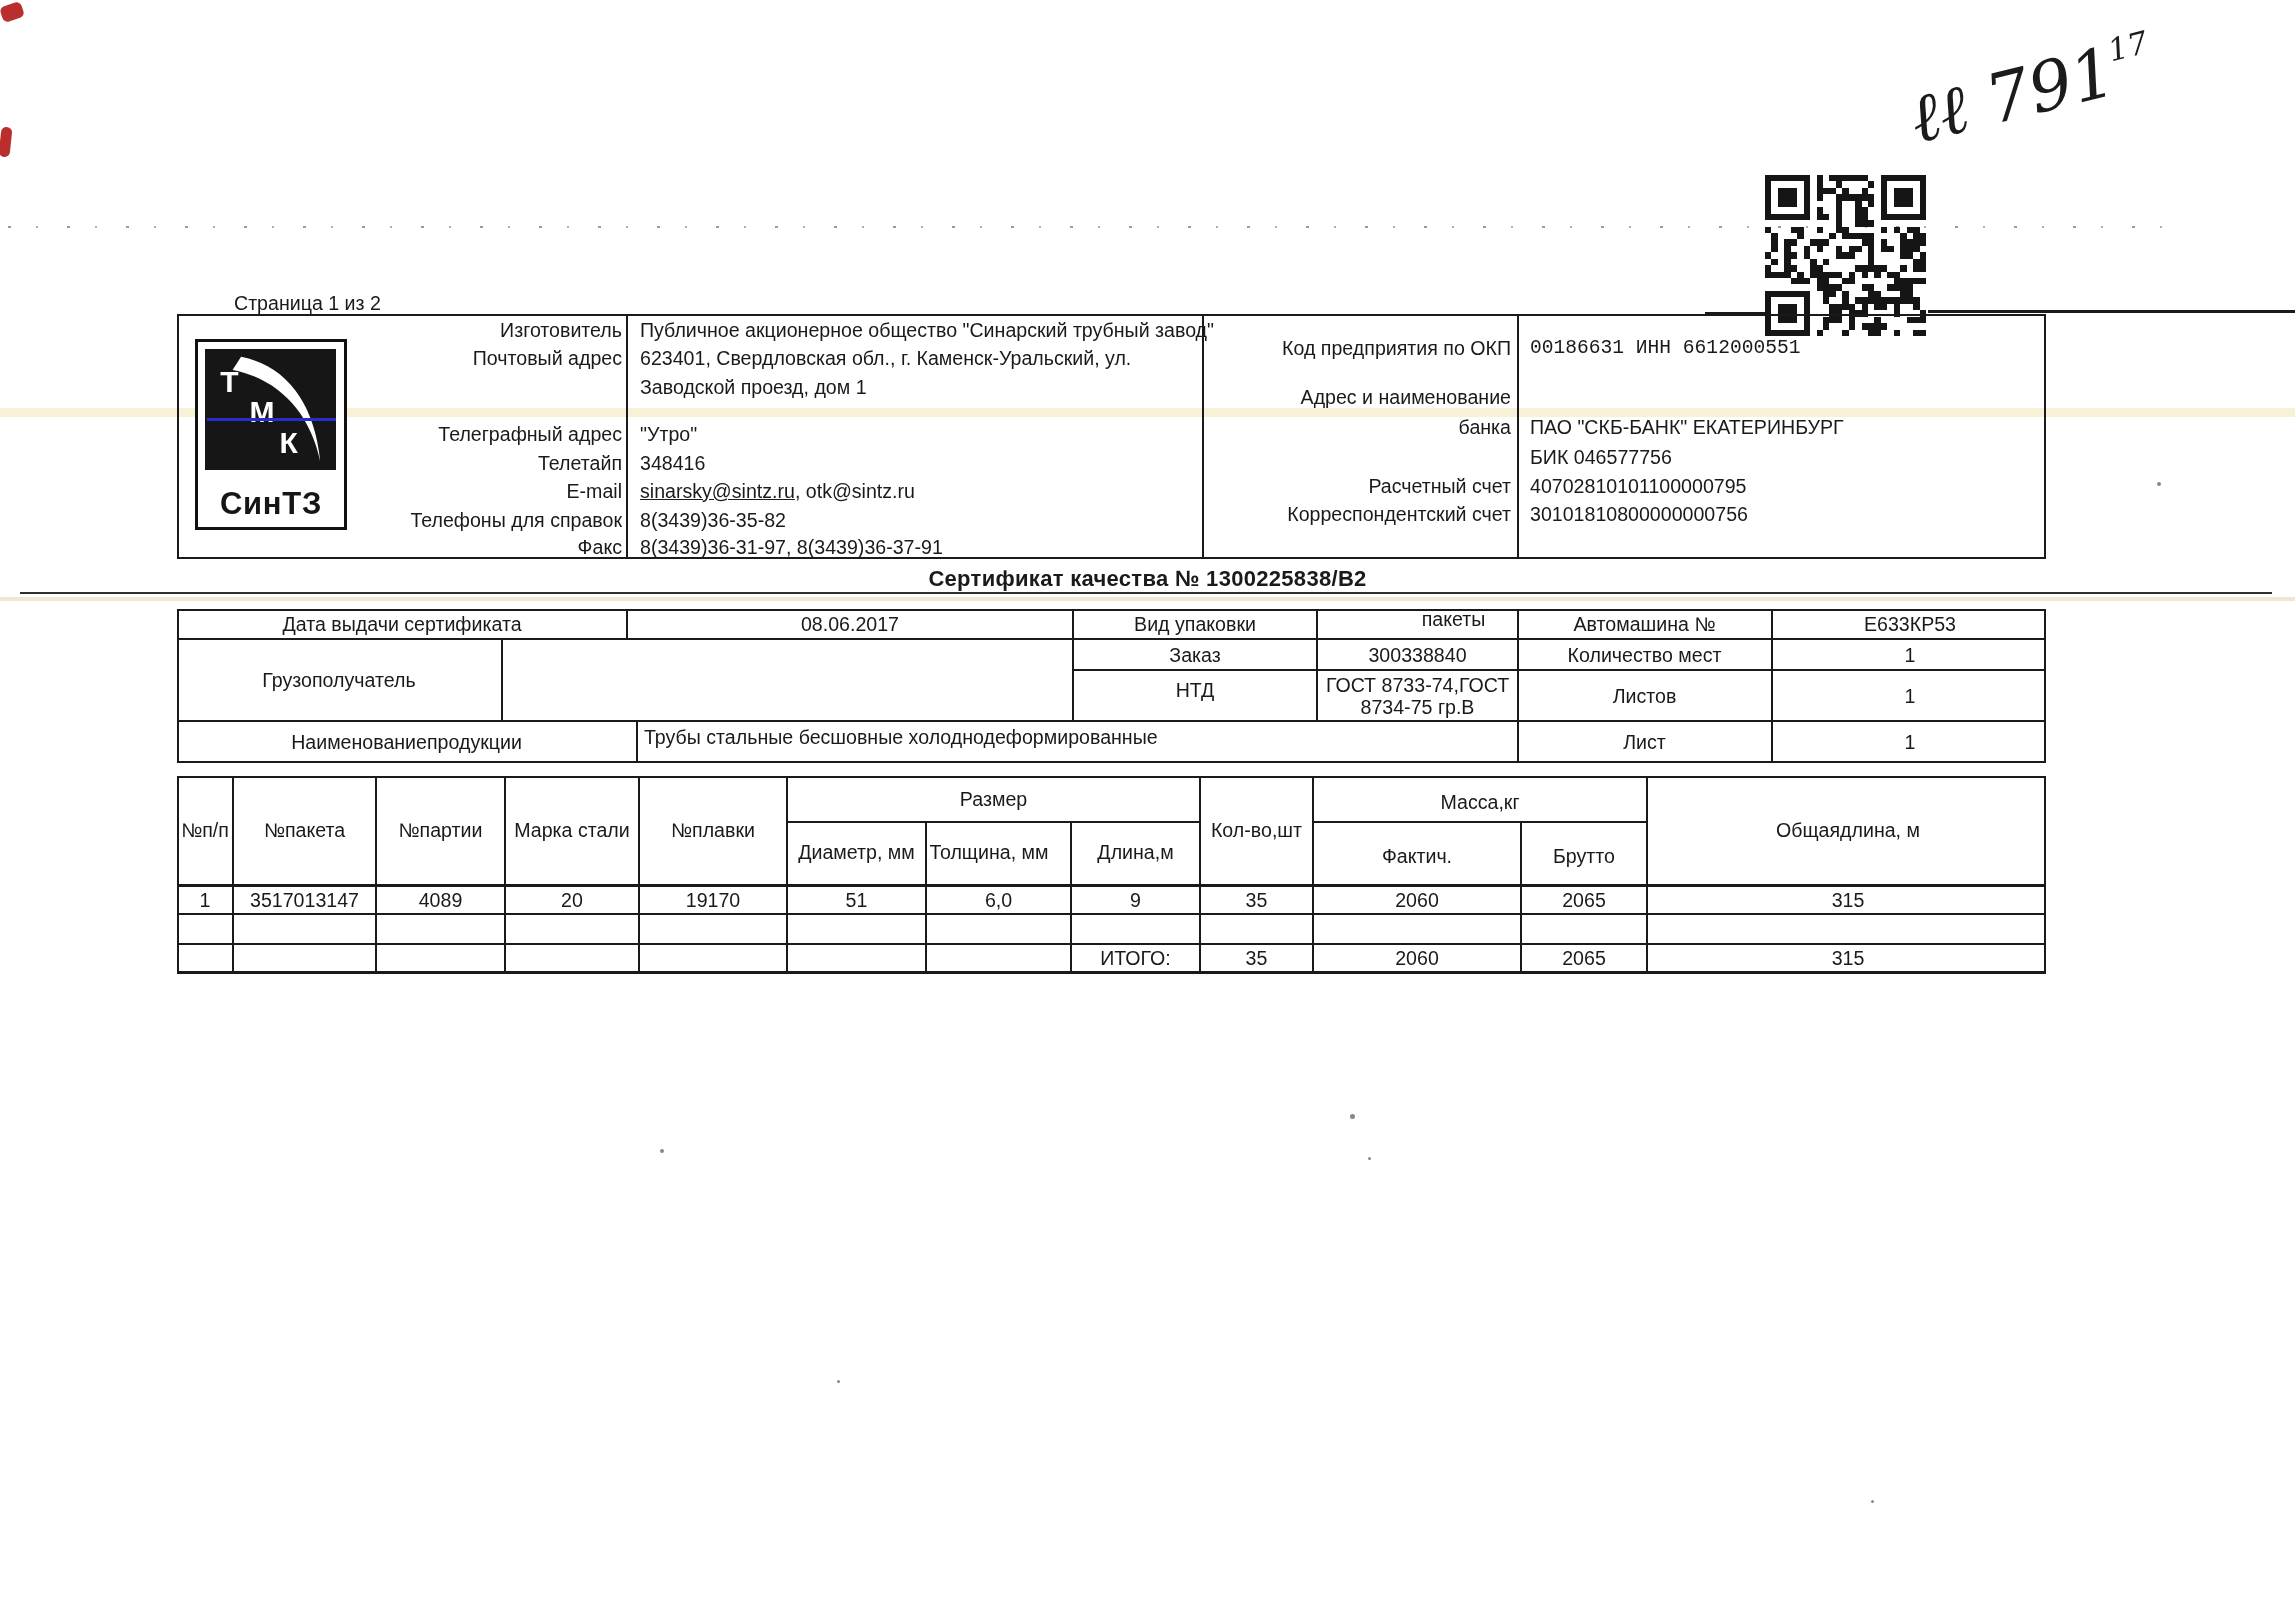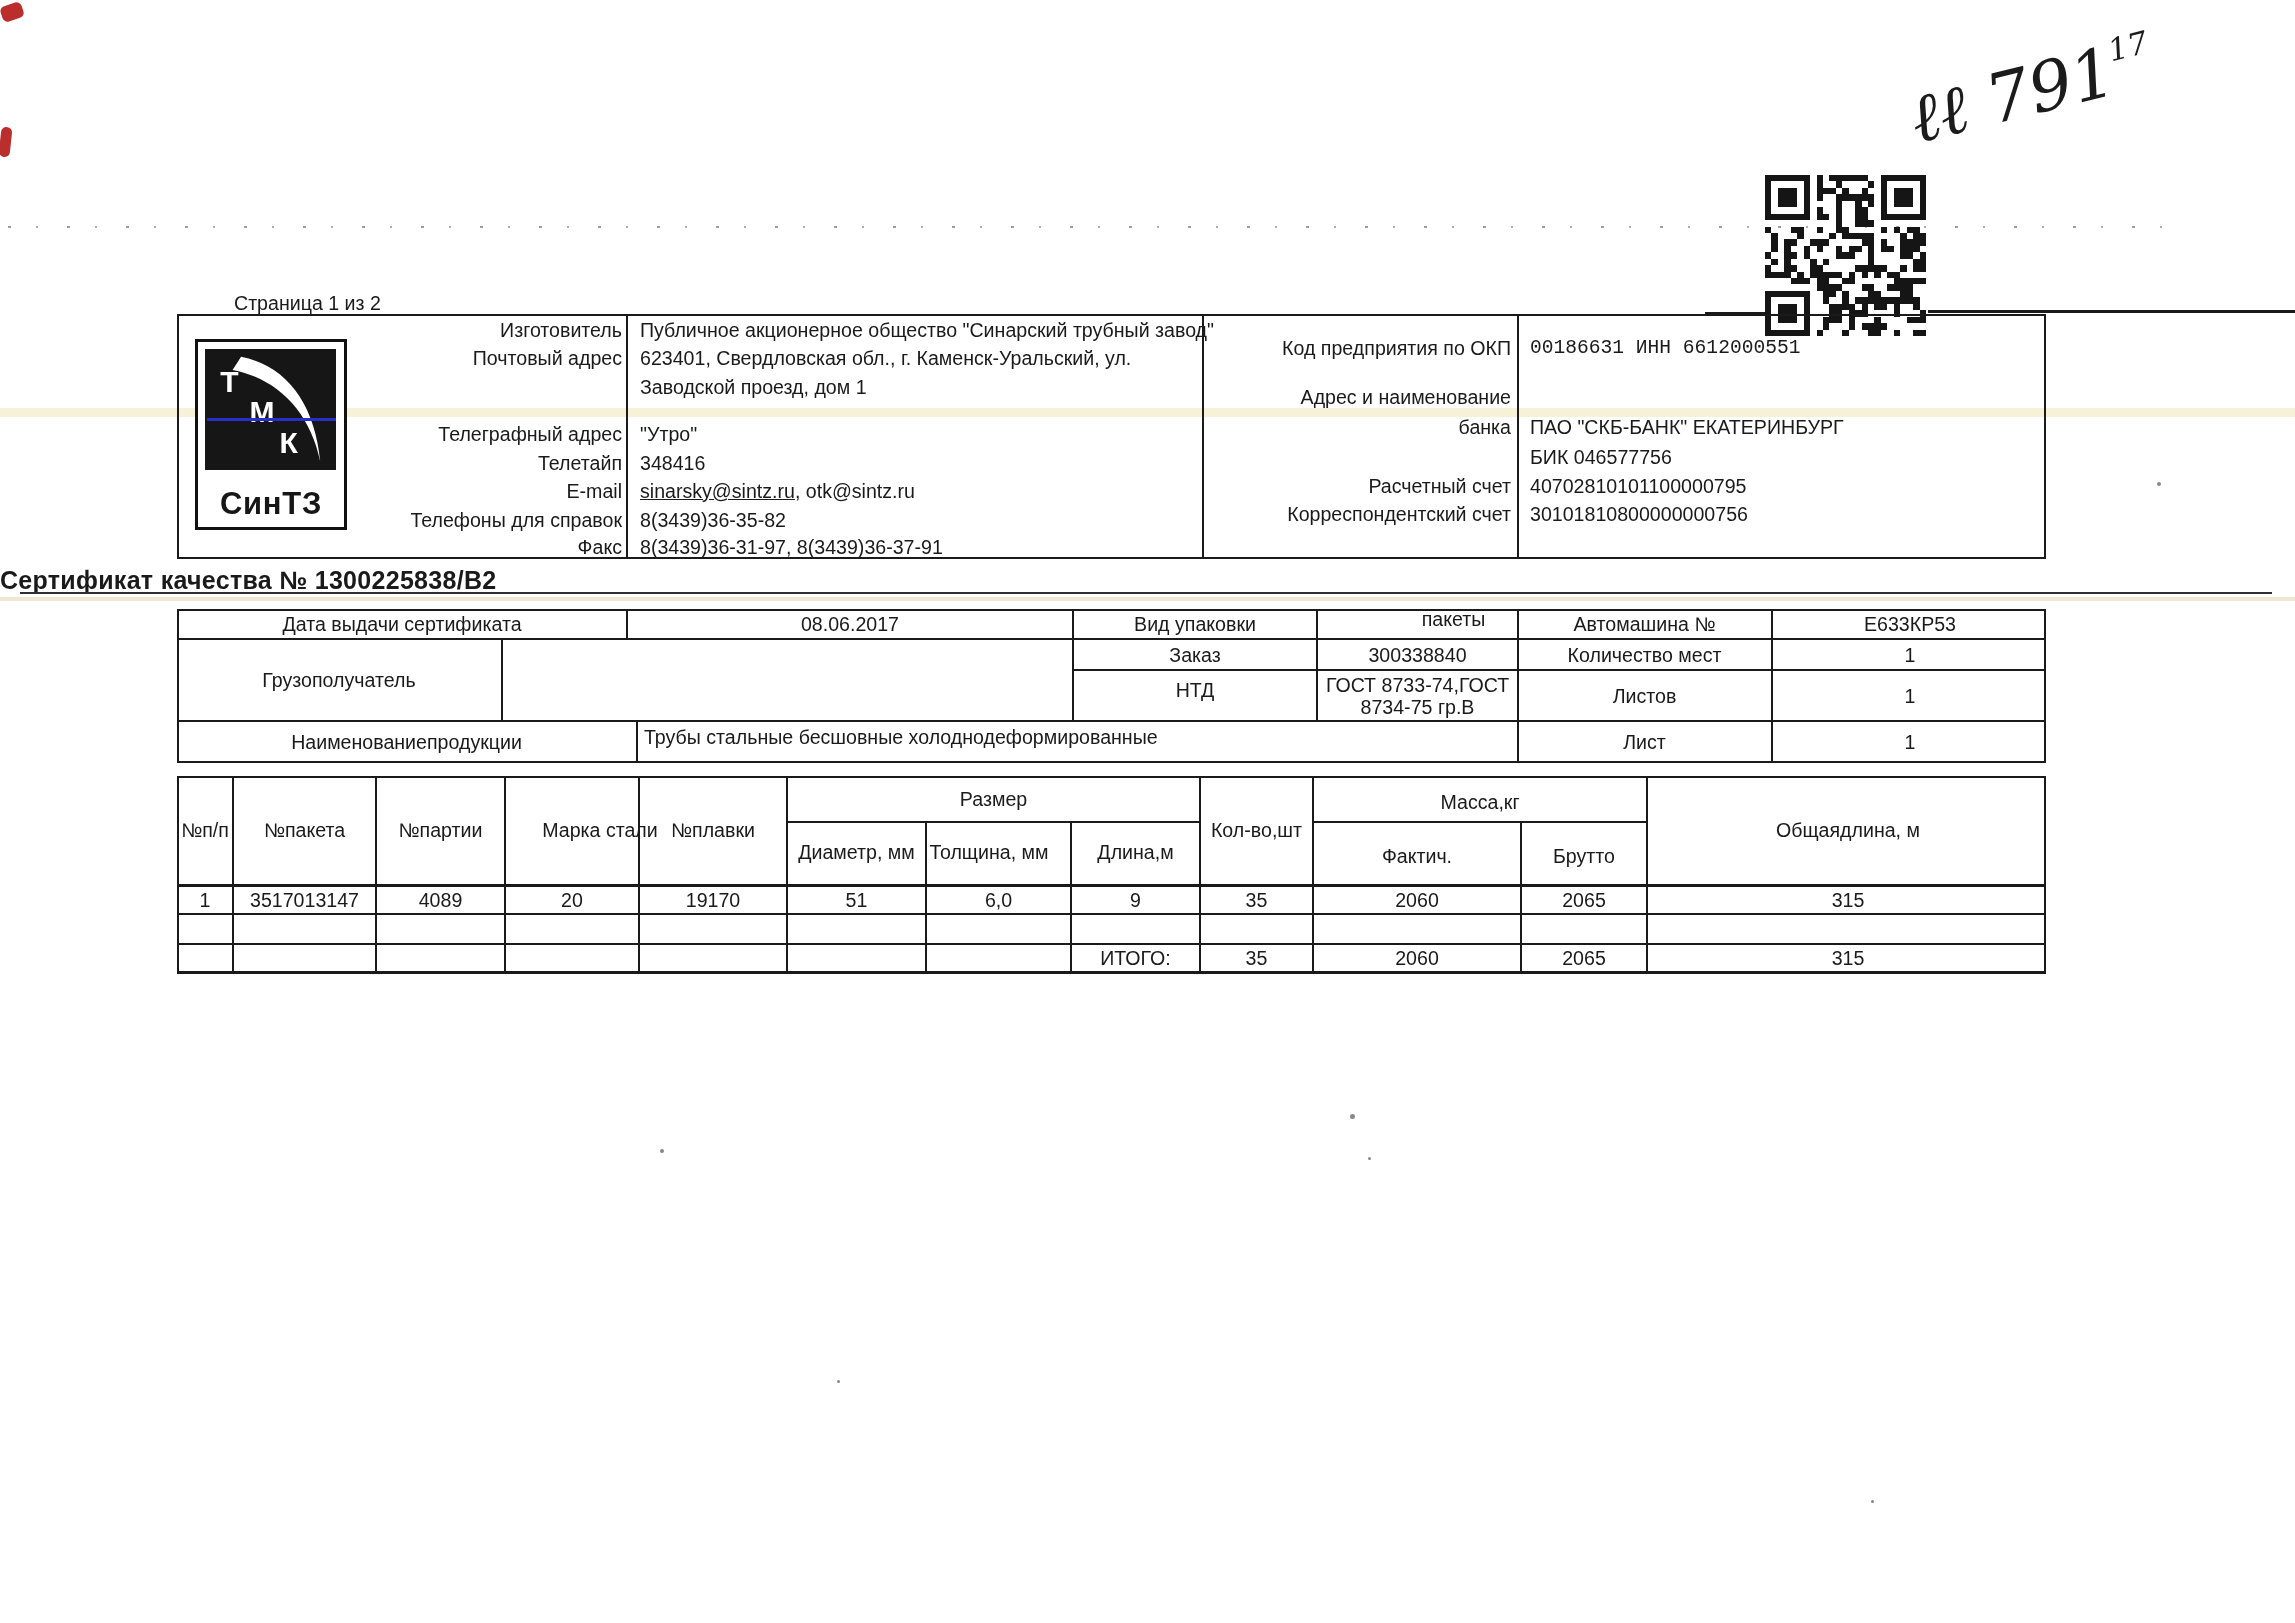--- a/index.html
+++ b/index.html
@@ -6,22 +6,22 @@
   #doc{position:relative;width:2295px;height:1623px;background:#ffffff;overflow:hidden;
        font-family:"Liberation Sans","DejaVu Sans",sans-serif;color:#1a1a1a;}
   .ln{position:absolute;background:#1a1a1a;}
   .box{position:absolute;border:2.6px solid #1a1a1a;box-sizing:border-box;}
   .cell{position:absolute;display:flex;align-items:center;justify-content:center;
         text-align:center;font-size:19.6px;line-height:22px;}
   .cell.col{}
   .lbl{position:absolute;font-size:19.6px;line-height:23.6px;text-align:right;}
   .val{position:absolute;font-size:19.6px;line-height:23.6px;text-align:left;white-space:nowrap;}
   .pageLabel{position:absolute;left:234px;top:292px;font-size:19.6px;}
-  .title{position:absolute;left:0;top:566px;width:2295px;
-         font-size:25px;font-weight:600;letter-spacing:0.3px;}
+  .title{position:absolute;left:0;top:566px;width:2295px;text-align:center;
+         font-size:22px;font-weight:600;letter-spacing:0.3px;}
   .footer{position:absolute;left:191px;top:1492px;font-size:20px;}
   
   .logo{position:absolute;left:195px;top:339px;width:152px;height:191px;
         border:3.3px solid #111;background:#fff;box-sizing:border-box;}
   .logoBlack{position:absolute;left:6.5px;top:6.5px;width:131px;height:121px;background:#161616;overflow:hidden;}
   .logoLetter{position:absolute;color:#fff;font-weight:700;font-size:30px;line-height:30px;}
   .logoCaption{position:absolute;left:0;bottom:5.2px;width:100%;text-align:center;
                font-size:31px;font-weight:700;letter-spacing:0.7px;color:#161616;}
   .blueLine{position:absolute;left:2.6px;top:69px;width:141px;height:3.9px;background:#2630c8;}
   
@@ -480,21 +480,21 @@
       <span>п/п</span>
   </div>
   <div class="cell col" style="left:233px;top:776px;width:143px;height:108px;">
     <span>№</span>
       <span>пакета</span>
   </div>
   <div class="cell col" style="left:376px;top:776px;width:129px;height:108px;">
     <span>№</span>
       <span>партии</span>
   </div>
-  <div class="cell" style="left:505px;top:776px;width:134px;height:108px;padding-left:28px;">Марка стали</div>
+  <div class="cell" style="left:505px;top:776px;width:134px;height:108px;">Марка стали</div>
   <div class="cell col" style="left:639px;top:776px;width:148px;height:108px;">
     <span>№</span>
       <span>плавки</span>
   </div>
   <div class="cell" style="left:787px;top:776px;width:413px;height:46px;">Размер</div>
   <div class="cell" style="left:787px;top:821px;width:139px;height:62px;">Диаметр, мм</div>
   <div class="cell" style="left:926px;top:821px;width:126px;height:62px;">Толщина, мм</div>
   <div class="cell" style="left:1071px;top:821px;width:129px;height:62px;">Длина,м</div>
   <div class="cell col" style="left:1200px;top:776px;width:113px;height:108px;">
     <span>Кол-во,</span>

